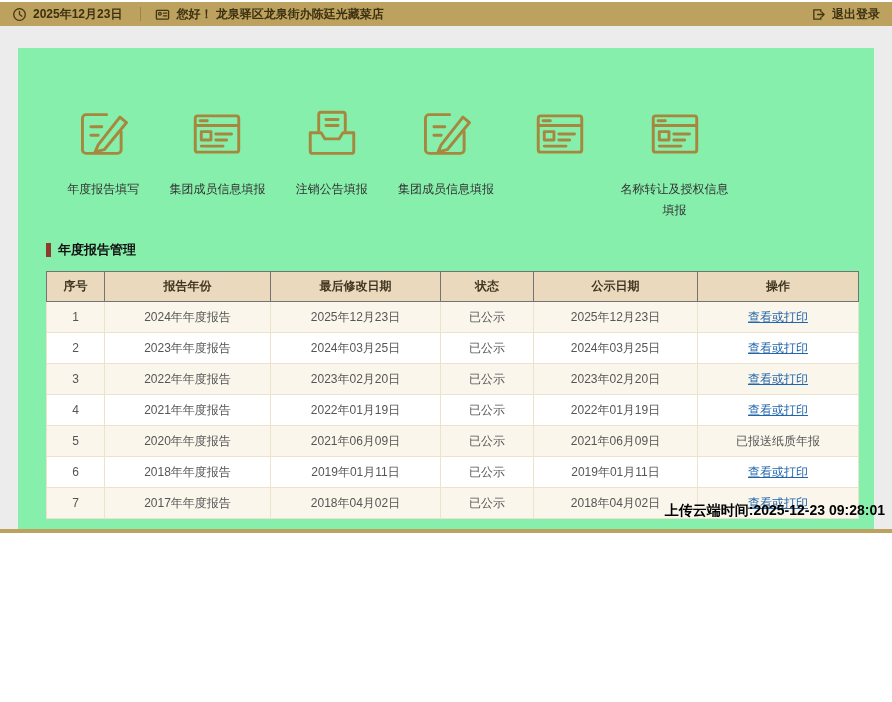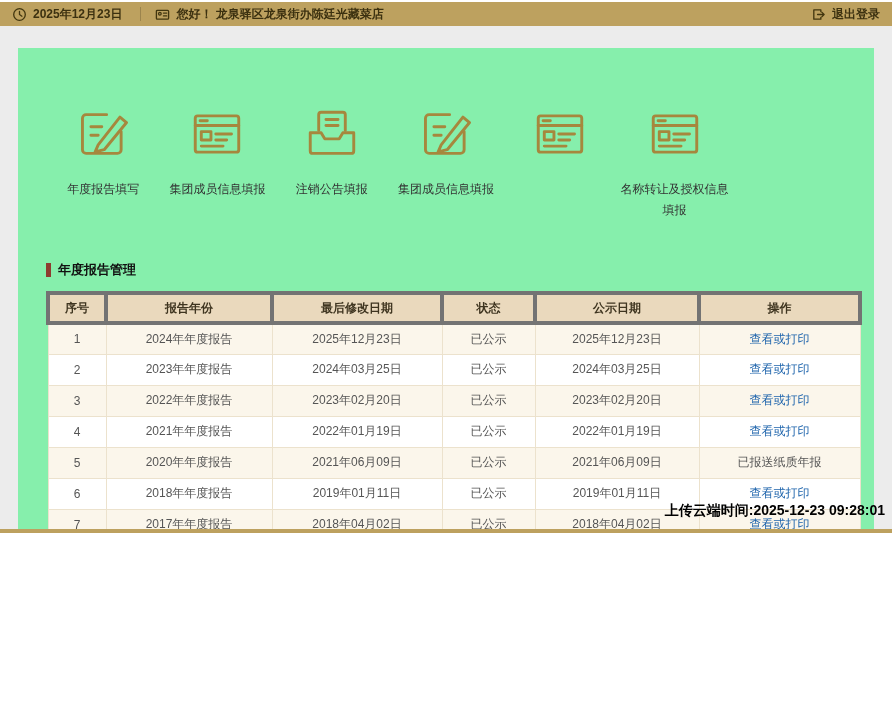--- a/index.html
+++ b/index.html
@@ -21,32 +21,32 @@
   .card { position:absolute; left:18px; top:48px; width:856px; height:642px; background:#86efac; padding:0 28px; }
 
   
   .icon-grid { display:grid; grid-template-columns:repeat(7,1fr); row-gap:68px; padding-top:57px; }
   .icon-item { display:flex; flex-direction:column; align-items:center; cursor:pointer; }
   .icon-item svg { width:58px; height:58px; fill:none; stroke:#a6873d; stroke-width:2.4;
                    stroke-linecap:round; stroke-linejoin:round; display:block; }
   .icon-label { margin-top:16px; font-size:12px; color:#333; text-align:center; line-height:1.75; max-width:124px; }
 
   
-  .section-header { margin-top:40px; display:flex; align-items:center; }
+  .section-header { margin-top:20px; display:flex; align-items:center; }
   .section-marker { width:5px; height:14px; background:#8e3b2f; margin-right:7px; }
   .section-title { font-size:13px; font-weight:bold; color:#111; }
 
   
   table.report-table { margin-top:12px; width:100%; border-collapse:collapse; font-size:12px; color:#555; table-layout:fixed; }
   .report-table th { background:#ead9bd; color:#3f3520; font-weight:bold; height:30px;
-                     border:4px solid #737373; text-align:center; }
+                     border:1px solid #737373; text-align:center; }
   .report-table td { height:31px; border:1px solid #ece2cd; text-align:center; }
   .report-table tbody tr:nth-child(odd) td { background:#fbf6eb; }
   .report-table tbody tr:nth-child(even) td { background:#ffffff; }
-  .view-link { color:#2166ad; cursor:pointer; }
+  .view-link { color:#2166ad; text-decoration:underline; cursor:pointer; }
   .col-no{width:58px} .col-year{width:166px} .col-mod{width:170px} .col-status{width:93px} .col-pub{width:164px} .col-op{width:161px}
 
   
   .footer-time { position:absolute; right:7px; bottom:13px; font-size:14px; font-weight:bold; color:#000; z-index:2; }
   .bottom-strip { position:absolute; bottom:0; left:0; right:0; height:4px; background:#bda15f; }
 </style>
 </head>
 <body>
 
 <svg width="0" height="0" style="position:absolute" aria-hidden="true">

